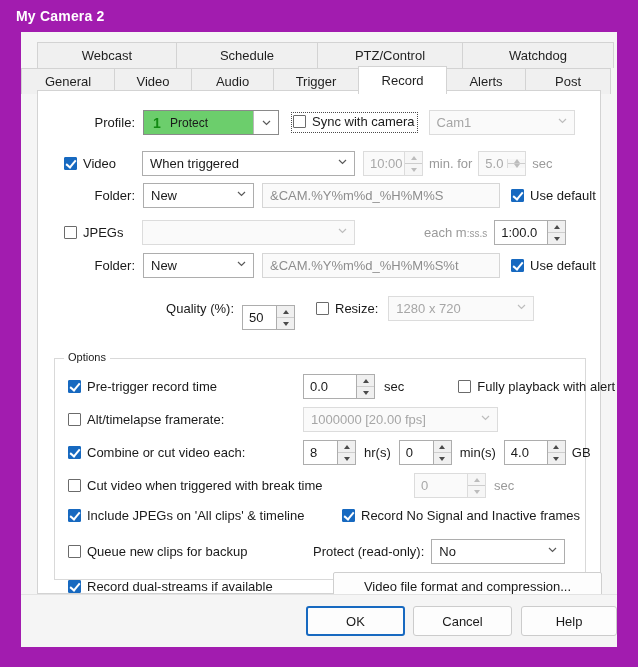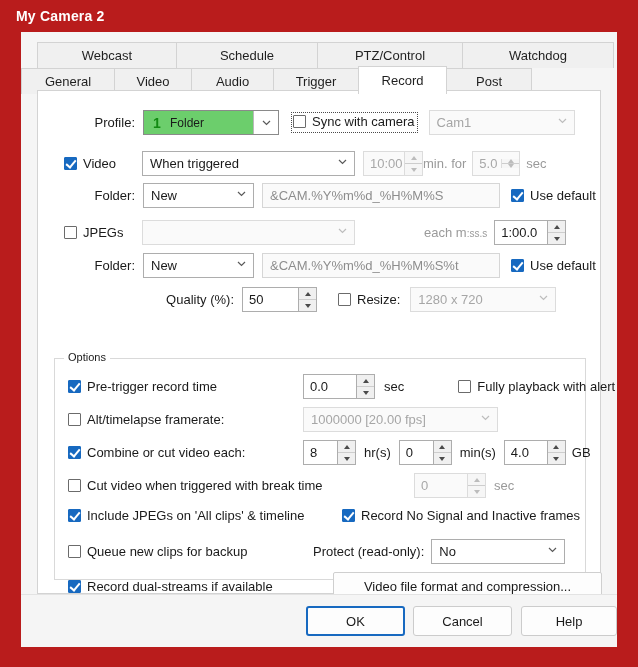--- a/index.html
+++ b/index.html
@@ -4,21 +4,21 @@
 <style>
   html,body{margin:0;padding:0;}
   body{
     width:638px;height:667px;overflow:hidden;
     background:#3d6089;
     font-family:"Liberation Sans","DejaVu Sans",sans-serif;
     font-size:13px;color:#1a1a1a;
     -webkit-font-smoothing:antialiased;
   }
   
-  #window{position:relative;width:638px;height:667px;background:#b91c1c;box-sizing:border-box;}
+  #window{position:relative;width:638px;height:667px;background:#a21caf;box-sizing:border-box;}
   #titlebar{height:32px;display:flex;align-items:center;padding-left:16px;}
   #titlebar .title{color:#ffffff;font-size:14px;font-weight:bold;letter-spacing:.2px;}
   #client{
     position:absolute;left:21px;top:32px;width:596px;height:614px;
     background:#f5f5f5;box-sizing:border-box;
   }
   
   #tabs{position:relative;height:52px;}
   .tabrow{position:absolute;left:0;width:100%;height:26px;display:flex;}
   .tabrow.row1{top:10px;padding-left:16px;}
@@ -159,33 +159,36 @@
         </div>
         <div class="tab" style="width:83px">
           <span>Audio</span>
         </div>
         <div class="tab" style="width:86px">
           <span>Trigger</span>
         </div>
         <div class="tab sel" style="width:89px">
           <span>Record</span>
         </div>
+        <div class="tab" style="width:80px">
+          <span>Alerts</span>
+        </div>
         <div class="tab" style="width:86px">
           <span>Post</span>
         </div>
       </div>
     </div>
 
     <div id="tabpanel">
 
       <div class="row" style="left:26px;top:19px;">
         <span class="lbl" style="width:71px;text-align:right;display:inline-block;">Profile:</span>
         <div class="combo green" style="width:136px;margin-left:8px;">
           <span class="gnum">1</span>
-          <span class="gtxt">Folder</span>
+          <span class="gtxt">Protect</span>
           <span class="chevbox">
             <svg width="9" height="6" viewBox="0 0 9 6">
                 <path d="M1 1 L4.5 4.5 L8 1" fill="none" stroke="#5a5a5a" stroke-width="1.2"></path>
               </svg>
           </span>
         </div>
         <div class="focusbox" style="margin-left:12px;">
           <label class="cb">
             <span class="box"></span>
             <span class="cbl">Sync with camera</span>
@@ -218,21 +221,21 @@
           <span class="val">10:00</span>
           <span class="btns">
             <div>
                 <i class="arrow up"></i>
               </div>
             <div>
                 <i class="arrow dn"></i>
               </div>
           </span>
         </div>
-        <span class="lbl dim" style="margin-left:0;text-align:right;">min. for</span>
+        <span class="lbl dim" style="margin-left:6px;text-align:right;">min. for</span>
         <div class="spin dis" style="width:48px;margin-left:6px;align-items:center;">
           <span class="val">5.0</span>
           <span class="btns">
             <div>
                 <i class="arrow up"></i>
               </div>
             <div>
                 <i class="arrow dn"></i>
               </div>
           </span>
@@ -303,21 +306,21 @@
           <span>&amp;CAM.%Y%m%d_%H%M%S%t</span>
         </div>
         <label class="cb on" style="margin-left:11px;">
           <span class="box"></span>
           <span class="cbl">Use default</span>
         </label>
       </div>
 
       <div class="row" style="left:26px;top:196px;">
         <span class="lbl" style="width:170px;text-align:right;display:inline-block;">Quality (%):</span>
-        <div class="spin" style="width:75px;margin-left:8px;">
+        <div class="spin" style="width:53px;margin-left:8px;margin-top:18px;">
           <span class="val">50</span>
           <span class="btns">
             <div>
                 <i class="arrow up"></i>
               </div>
             <div>
                 <i class="arrow dn"></i>
               </div>
           </span>
         </div>

